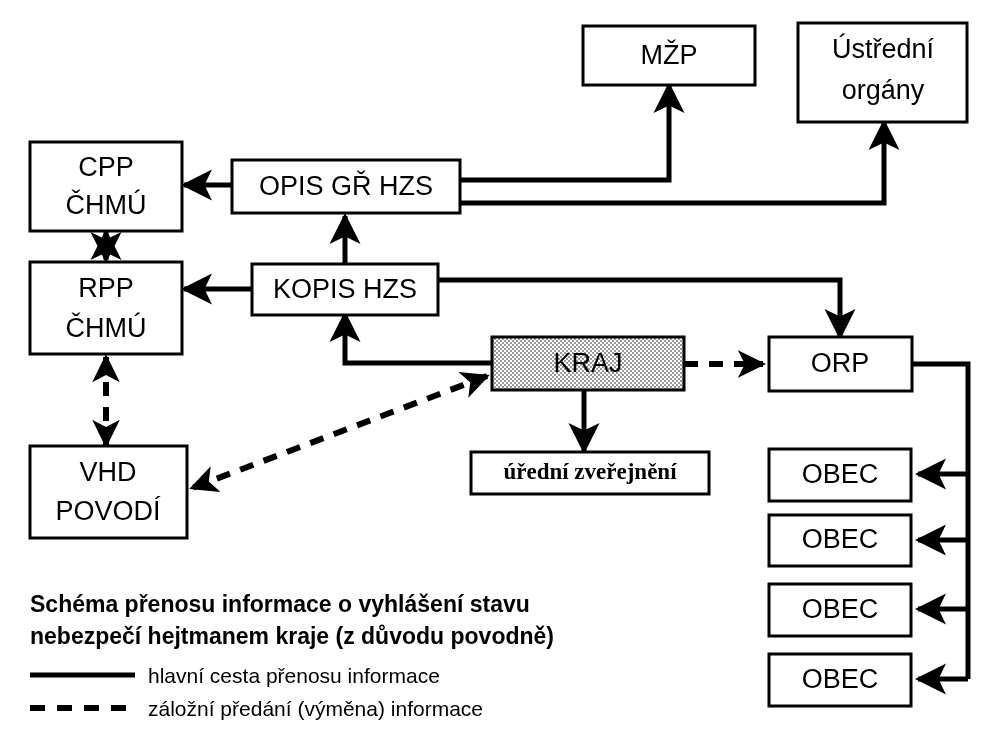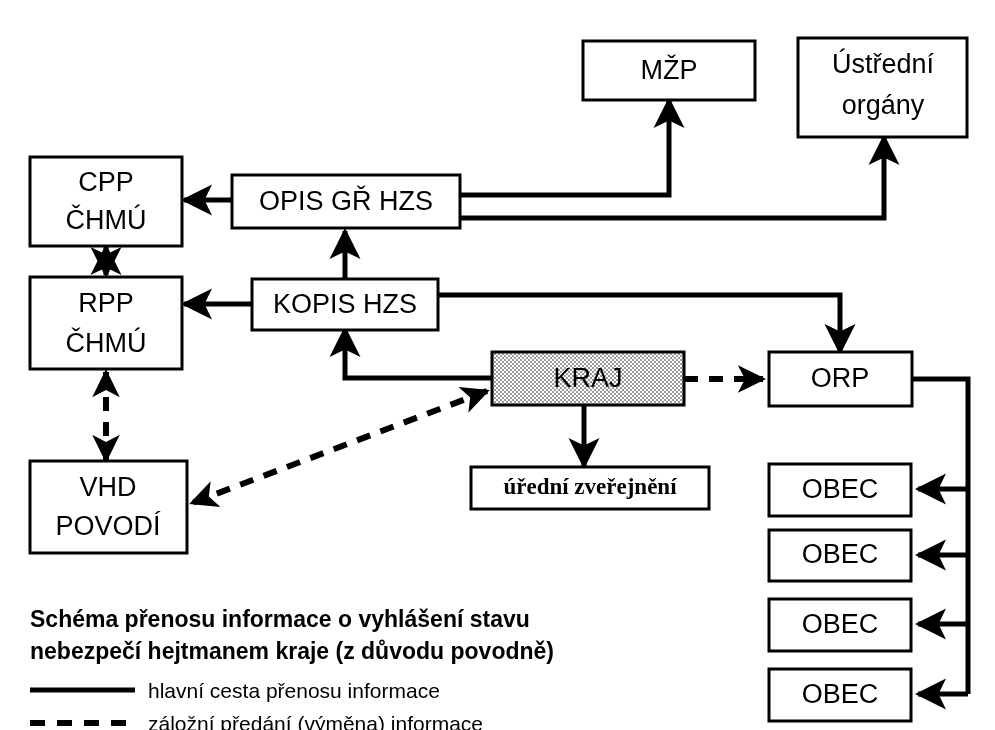--- a/index.html
+++ b/index.html
@@ -10,21 +10,20 @@
   body {
     width: 995px;
     height: 730px;
     font-family: "Liberation Sans", sans-serif;
     overflow: hidden;
   }
   #diagram-root {
     position: relative;
     width: 995px;
     height: 512px;
-    margin-top: 15px;
   }
   svg#flow {
     display: block;
     width: 995px;
     height: 730px;
   }
   .node-rect {
     fill: #ffffff;
     stroke: #000000;
     stroke-width: 3;

